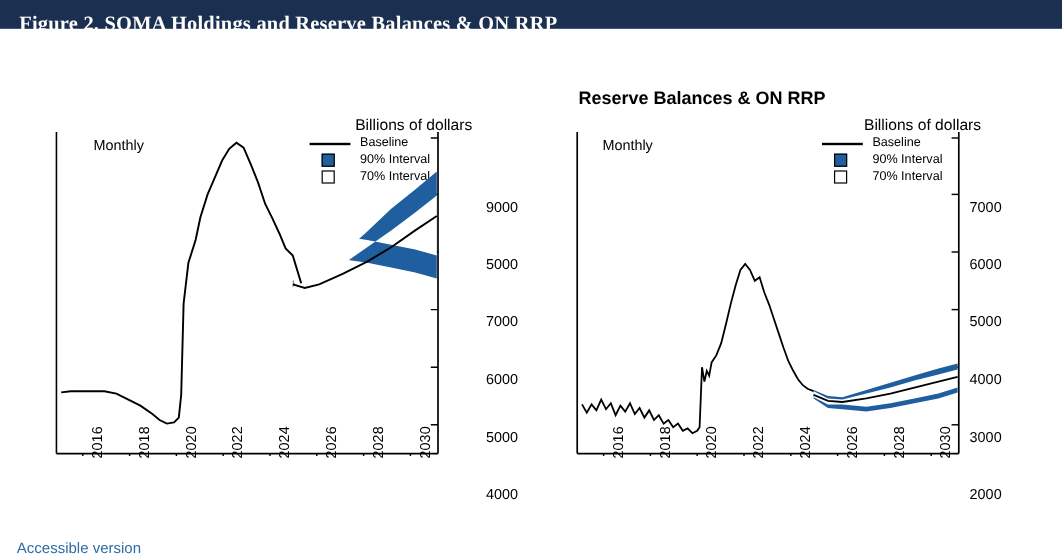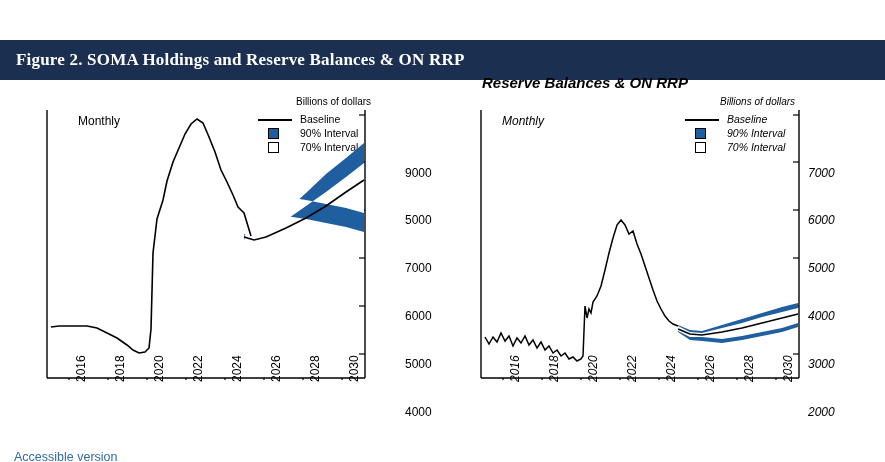--- a/index.html
+++ b/index.html
@@ -17,58 +17,57 @@
   .page {
     position: relative;
     width: 885px;
     height: 462px;
     background: #ffffff;
   }
   .title-bar {
     position: absolute;
     left: 0; top: 0;
     width: 885px;
-    height: 40px;
+    height: 24px;
     background: #1b3051;
-    margin-top: 40px;
   }
   .title-text {
     position: absolute;
     left: 16px;
     top: 10px;
     color: #ffffff;
     font-family: "Liberation Serif", serif;
     font-size: 17px;
     font-weight: bold;
     letter-spacing: 0.2px;
   }
   .panel {
     position: absolute;
     top: 52px;
     width: 430px;
     height: 390px;
   }
   .panel-left  { left: 6px; }
-  .panel-right { left: 440px; font-style: italic; }
+  .panel-right { left: 440px; }
 
   .panel-title {
     position: absolute;
     top: 22px;
     font-size: 15px;
     font-weight: bold;
     color: #000000;
     font-family: "Liberation Sans", sans-serif;
   }
   .panel-left .panel-title  { left: 52px; }
   .panel-right .panel-title { left: 42px; }
 
   .units-label {
     position: absolute;
     top: 44px;
-    font-size: 10px;
+    font-size: 13px;
     color: #000000;
   }
   .panel-left .units-label  { left: 290px; }
   .panel-right .units-label { left: 280px; }
 
   .monthly-label {
     position: absolute;
     top: 62px;
     font-size: 12px;
     color: #000000;

